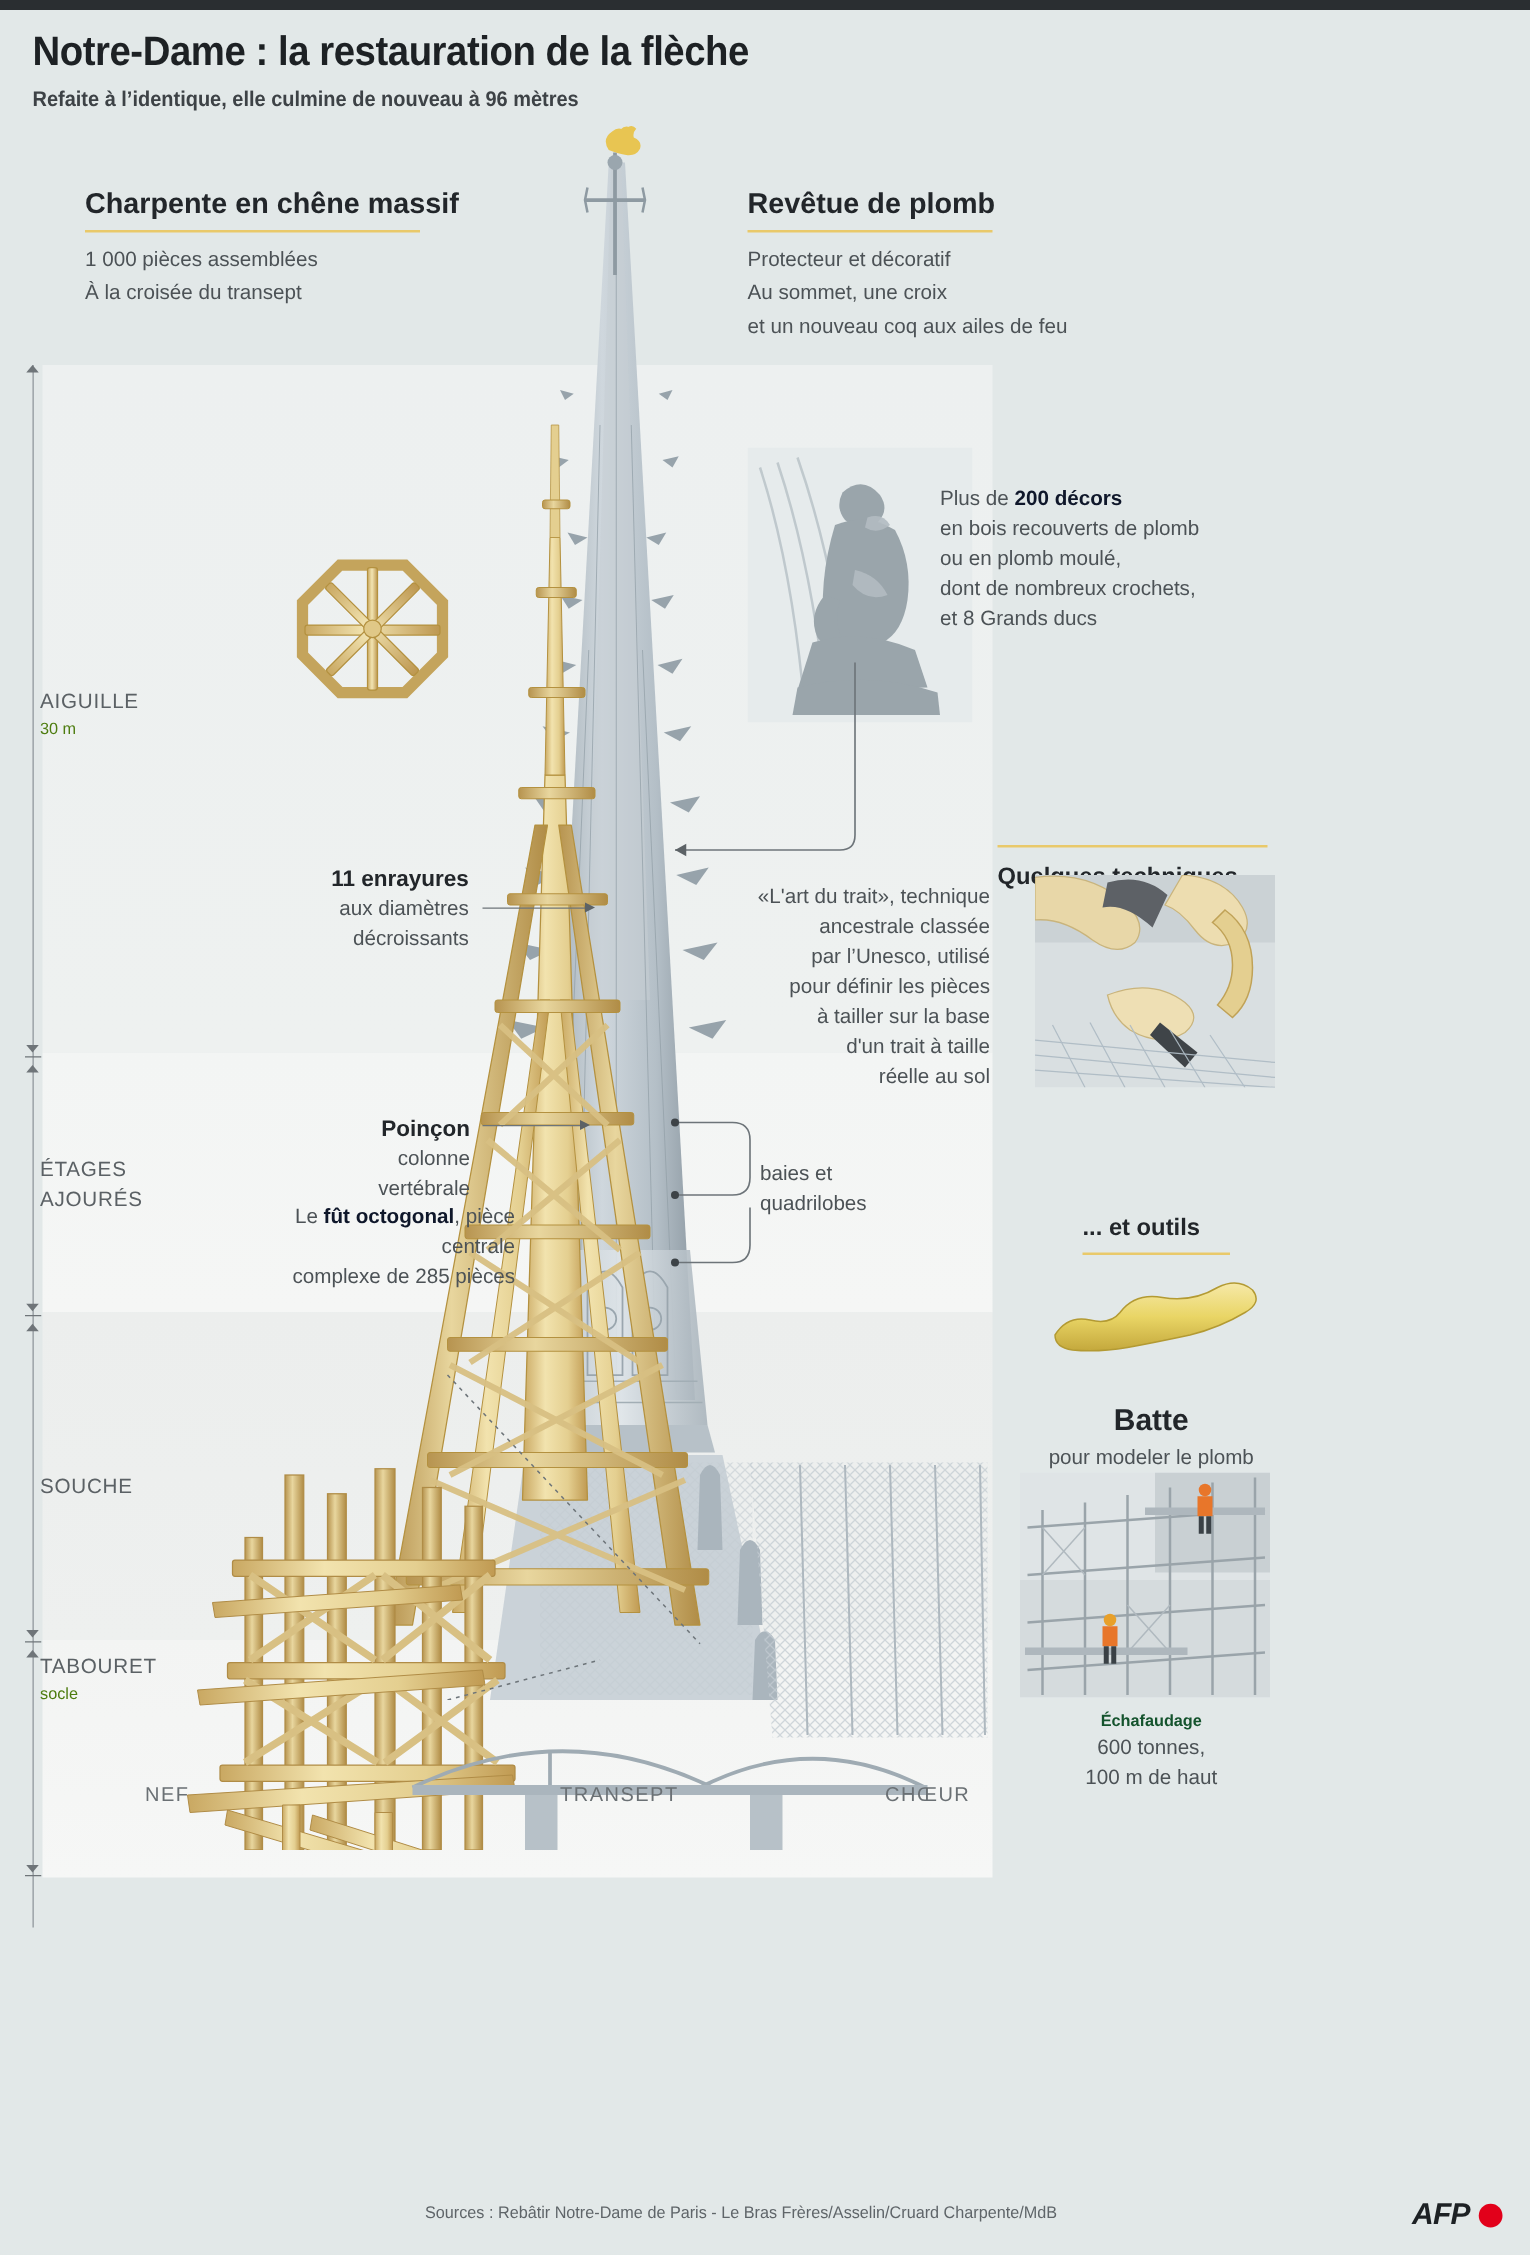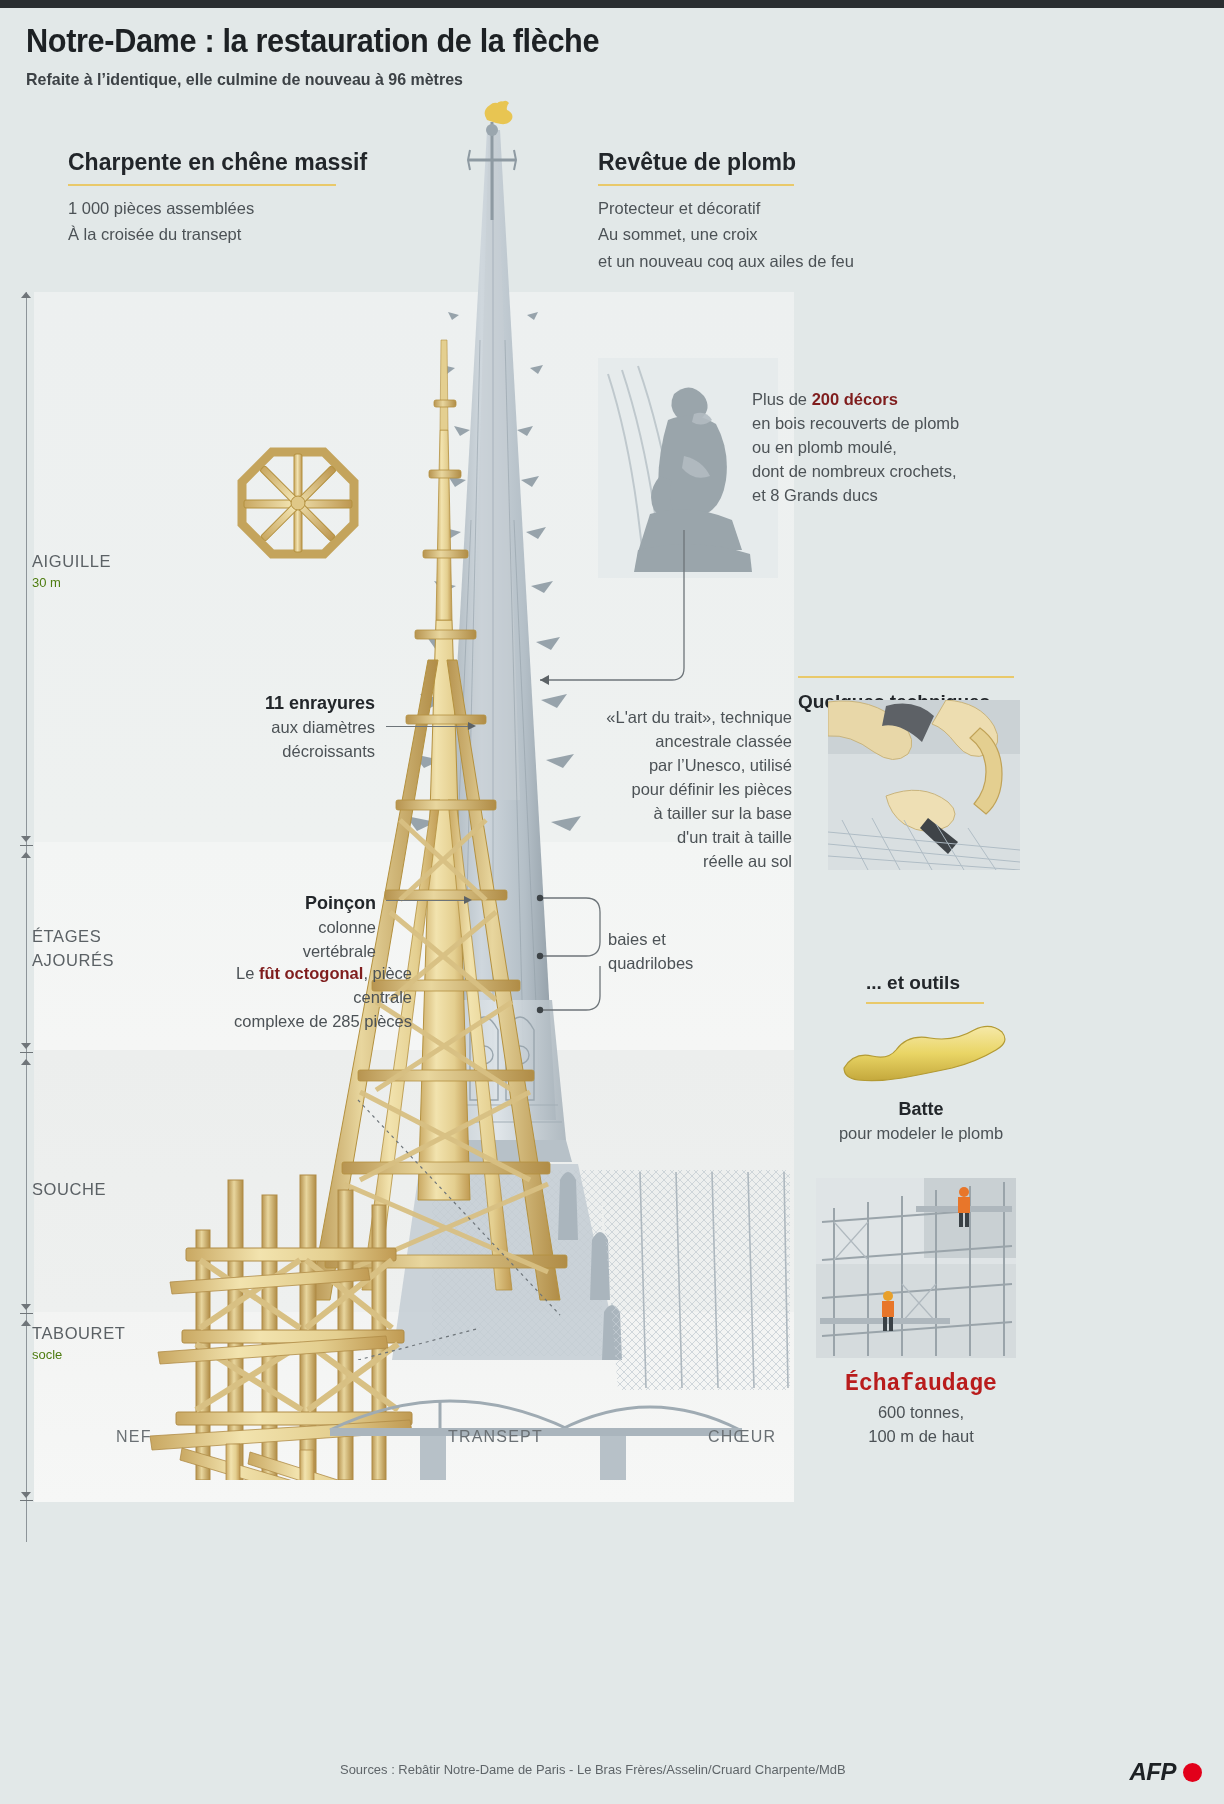--- a/index.html
+++ b/index.html
@@ -51,21 +51,21 @@
   .band.d{top:1312px;height:190px;background:linear-gradient(180deg,#f3f4f3,#f6f7f6);}
 
   
   #spire{position:absolute;left:0;top:100px;width:900px;height:1380px;}
 
   
   .lead{position:absolute;background:#6d7479;}
   .arrowR{position:absolute;width:0;height:0;border-top:4.5px solid transparent;border-bottom:4.5px solid transparent;border-left:8px solid #5c6266;}
 
   .cap{position:absolute;font-size:16.5px;color:#4c5256;line-height:1.45;}
-  .cap b{color:#7f1d1d;}
+  .cap b{color:#0f172a;}
   .cap.r{text-align:right;}
   .cap.c{text-align:center;}
 
   
   .sect-h{position:absolute;font-size:19px;font-weight:bold;color:#22262a;white-space:nowrap;}
   .sect-rule{position:absolute;height:2px;background:#e9c96a;}
 
   
   .botlab{position:absolute;font-size:16px;color:#6a7074;letter-spacing:1.2px;}
 
@@ -473,21 +473,21 @@
     <linearGradient id="gBatte" x1="0" y1="0" x2="0" y2="1">
       <stop offset="0" stop-color="#f6e9a8"></stop>
         <stop offset="0.5" stop-color="#e9d565"></stop>
       <stop offset="1" stop-color="#c4a83c"></stop>
     </linearGradient>
   </defs>
   <path d="M6,46 q10,-16 28,-12 q16,4 24,-6 q12,-16 34,-12 q24,4 44,-8 q16,-8 28,2 q8,10 -6,18
            q-20,12 -44,18 q-28,6 -50,10 q-24,4 -44,2 q-14,-2 -14,-12 z" fill="url(#gBatte)" stroke="#b39a33" stroke-width="1.2"></path>
 </svg>
 <div class="cap c" style="left:806px;top:1096px;width:230px;">
-  <div style="font-weight:bold;color:#22262a;font-size:18px;">Batte</div>
+  <div style="font-weight:bold;color:#22262a;font-size:24px;margin-top:24px;">Batte</div>
   <div>pour modeler le plomb</div>
 </div>
 
 <svg style="position:absolute;left:816px;top:1178px;width:200px;height:180px;" viewBox="0 0 200 180">
   <rect width="200" height="180" fill="#dfe4e6"></rect>
   <rect x="108" y="0" width="92" height="80" fill="#c9d0d3"></rect>
   <rect x="0" y="86" width="200" height="94" fill="#d5dbdd"></rect>
 
   <g stroke="#9aa4aa" stroke-width="2" fill="none">
     <line x1="18" y1="30" x2="18" y2="178"></line>
@@ -518,21 +518,21 @@
     <rect x="149" y="35" width="4" height="14" fill="#3a4146"></rect>
   </g>
   <g>
     <circle cx="72" cy="118" r="5" fill="#e8a02a"></circle>
     <rect x="66" y="123" width="12" height="16" fill="#e8762a"></rect>
     <rect x="67" y="139" width="4" height="14" fill="#3a4146"></rect>
     <rect x="73" y="139" width="4" height="14" fill="#3a4146"></rect>
   </g>
 </svg>
 <div class="cap c" style="left:806px;top:1368px;width:230px;">
-  <div style="font-weight:bold;color:#b91c1c;font-size:23px;font-family:Liberation Mono, monospace;">Échafaudage</div>
+  <div style="font-weight:bold;color:#14532d;font-size:13px;">Échafaudage</div>
   <div>600 tonnes,</div>
   <div>100 m de haut</div>
 </div>
 
 <div class="botlab" style="left:116px;top:1428px;">NEF</div>
 <div class="botlab" style="left:448px;top:1428px;">TRANSEPT</div>
 <div class="botlab" style="left:708px;top:1428px;">CHŒUR</div>
 
 <div class="footer"></div>
 <div class="src">Sources : Rebâtir Notre-Dame de Paris - Le Bras Frères/Asselin/Cruard Charpente/MdB</div>

